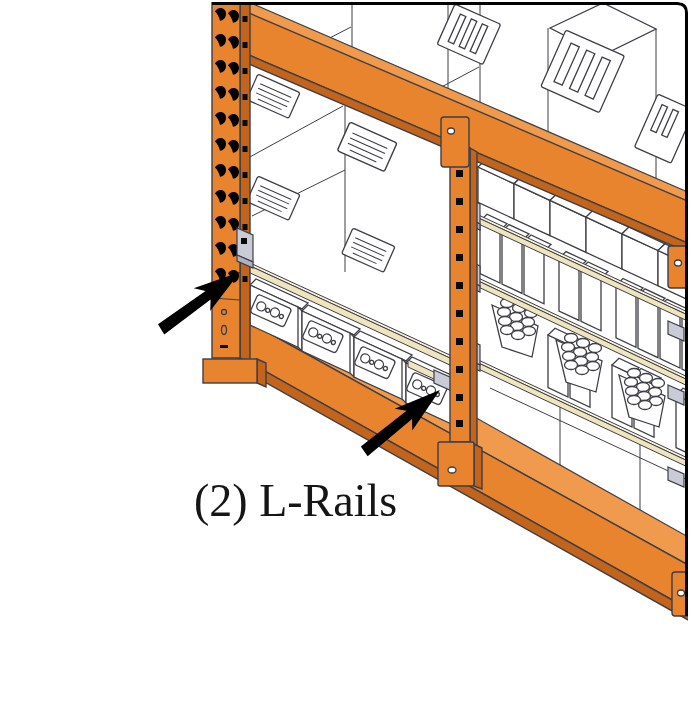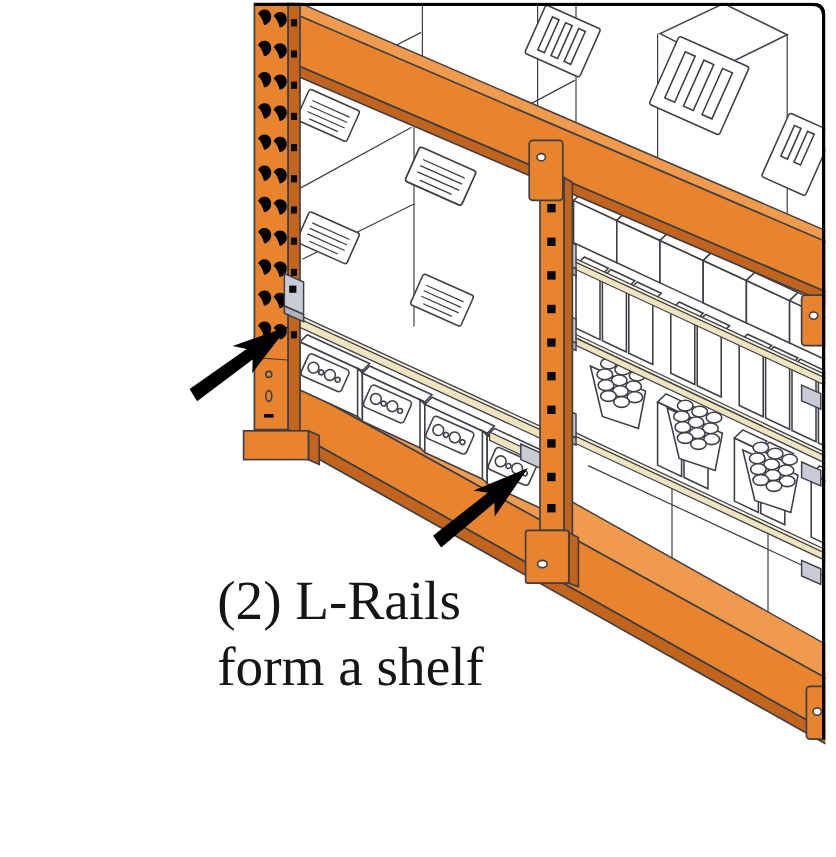--- a/index.html
+++ b/index.html
@@ -13,21 +13,21 @@
   .w  {fill:#ffffff;stroke:var(--line);stroke-width:1.3;}
   .ln {fill:none;stroke:var(--line);stroke-width:1.3;}
   .thin{fill:none;stroke:var(--line);stroke-width:1;}
   .cr {fill:var(--cream);stroke:var(--line);stroke-width:1;}
   .crl{fill:var(--cream-light);stroke:var(--line);stroke-width:1;}
   .gr {fill:var(--gray);stroke:var(--line);stroke-width:1.2;}
   .grd{fill:var(--gray-dark);stroke:var(--line);stroke-width:1.2;}
   .hole{fill:#0a0a0a;stroke:none;}
   .blk{fill:#000000;stroke:none;}
   .frame{fill:none;stroke:#000000;stroke-width:3;}
-  #caption{position:absolute;left:181px;top:473px;color:#151515;
+  #caption{position:absolute;left:194px;top:473px;color:#151515;
            font-family:"Liberation Serif","DejaVu Serif",serif;
            font-size:46px;line-height:1.2;white-space:nowrap;}
 </style>
 </head>
 <body>
 
 <div id="stage">
 <svg id="art" width="697" height="714" viewBox="0 0 697 714">
   <defs>
     <clipPath id="clip">
@@ -303,15 +303,14 @@
 
     <use href="#arrow" transform="translate(240,272) rotate(-36)"></use>
     <use href="#arrow" transform="translate(440,390) rotate(-39)"></use>
 
     <path class="frame" d="M212,3.5 H677 Q686.5,3.5 686.5,13 V616"></path>
   </g>
 </svg>
 
 <div id="caption">
   <div>(2) L-Rails</div>
-  <div>form a shelf</div>
 </div>
 </div>
 
 </body></html>

